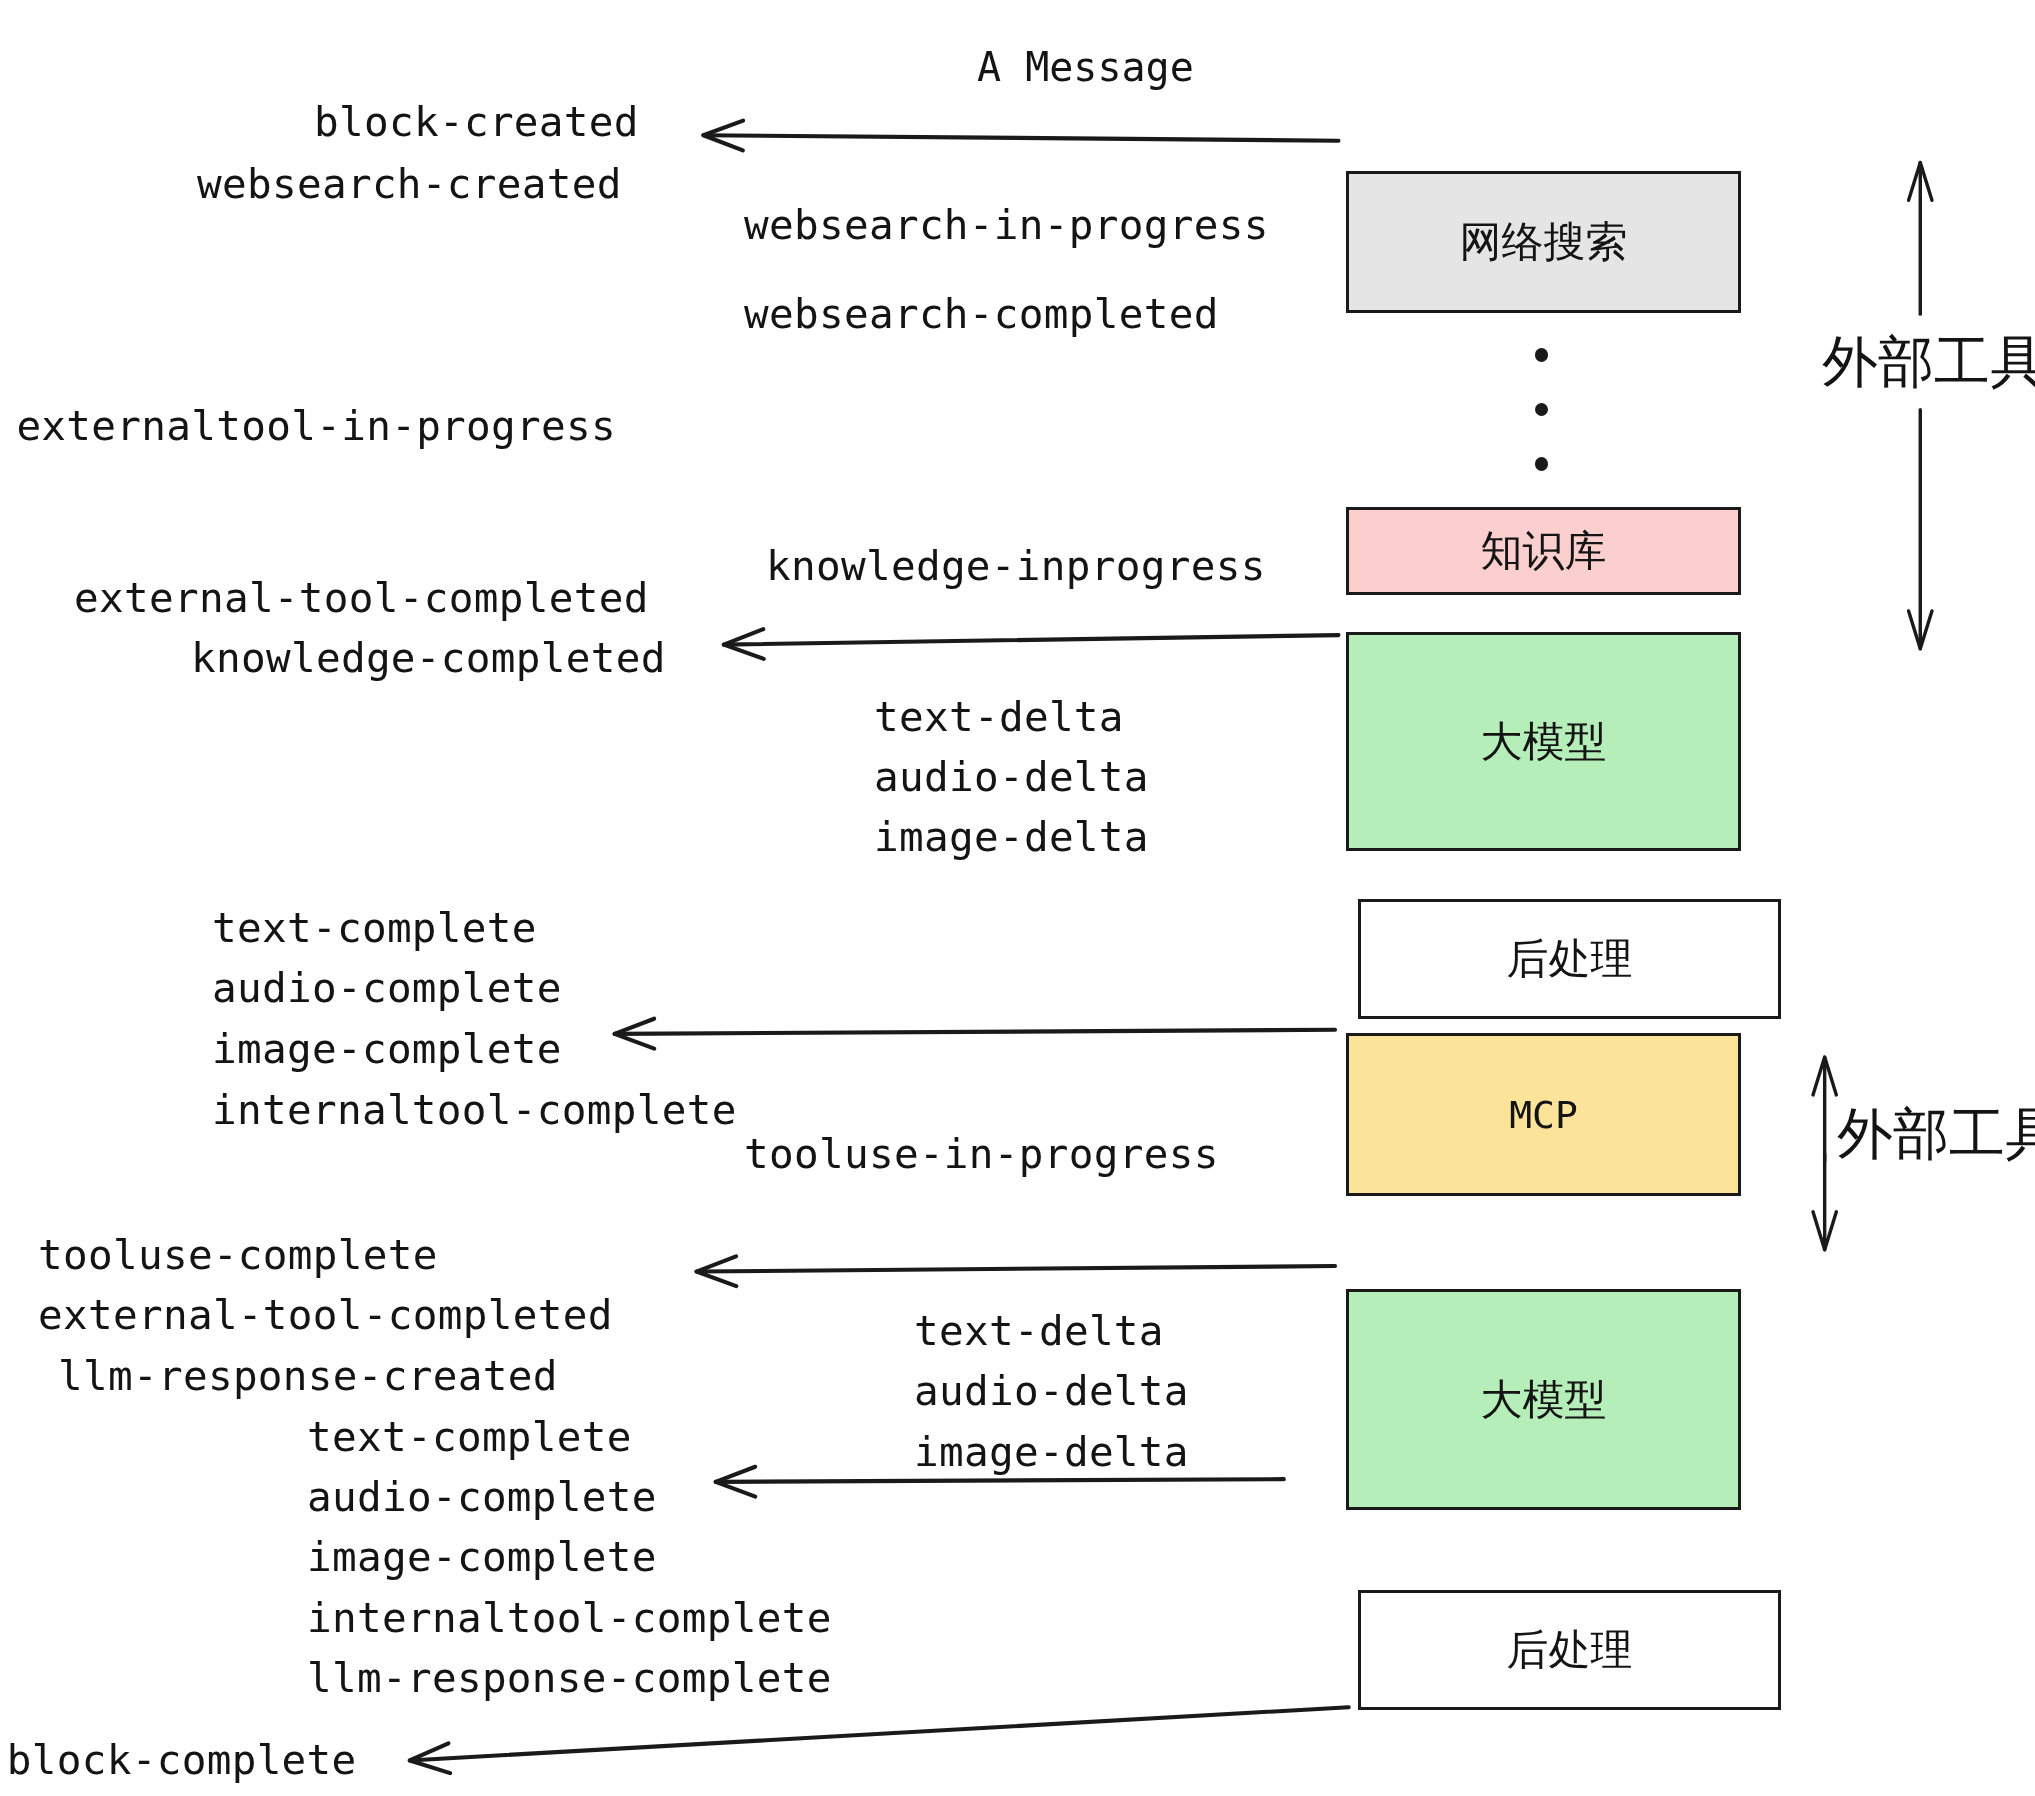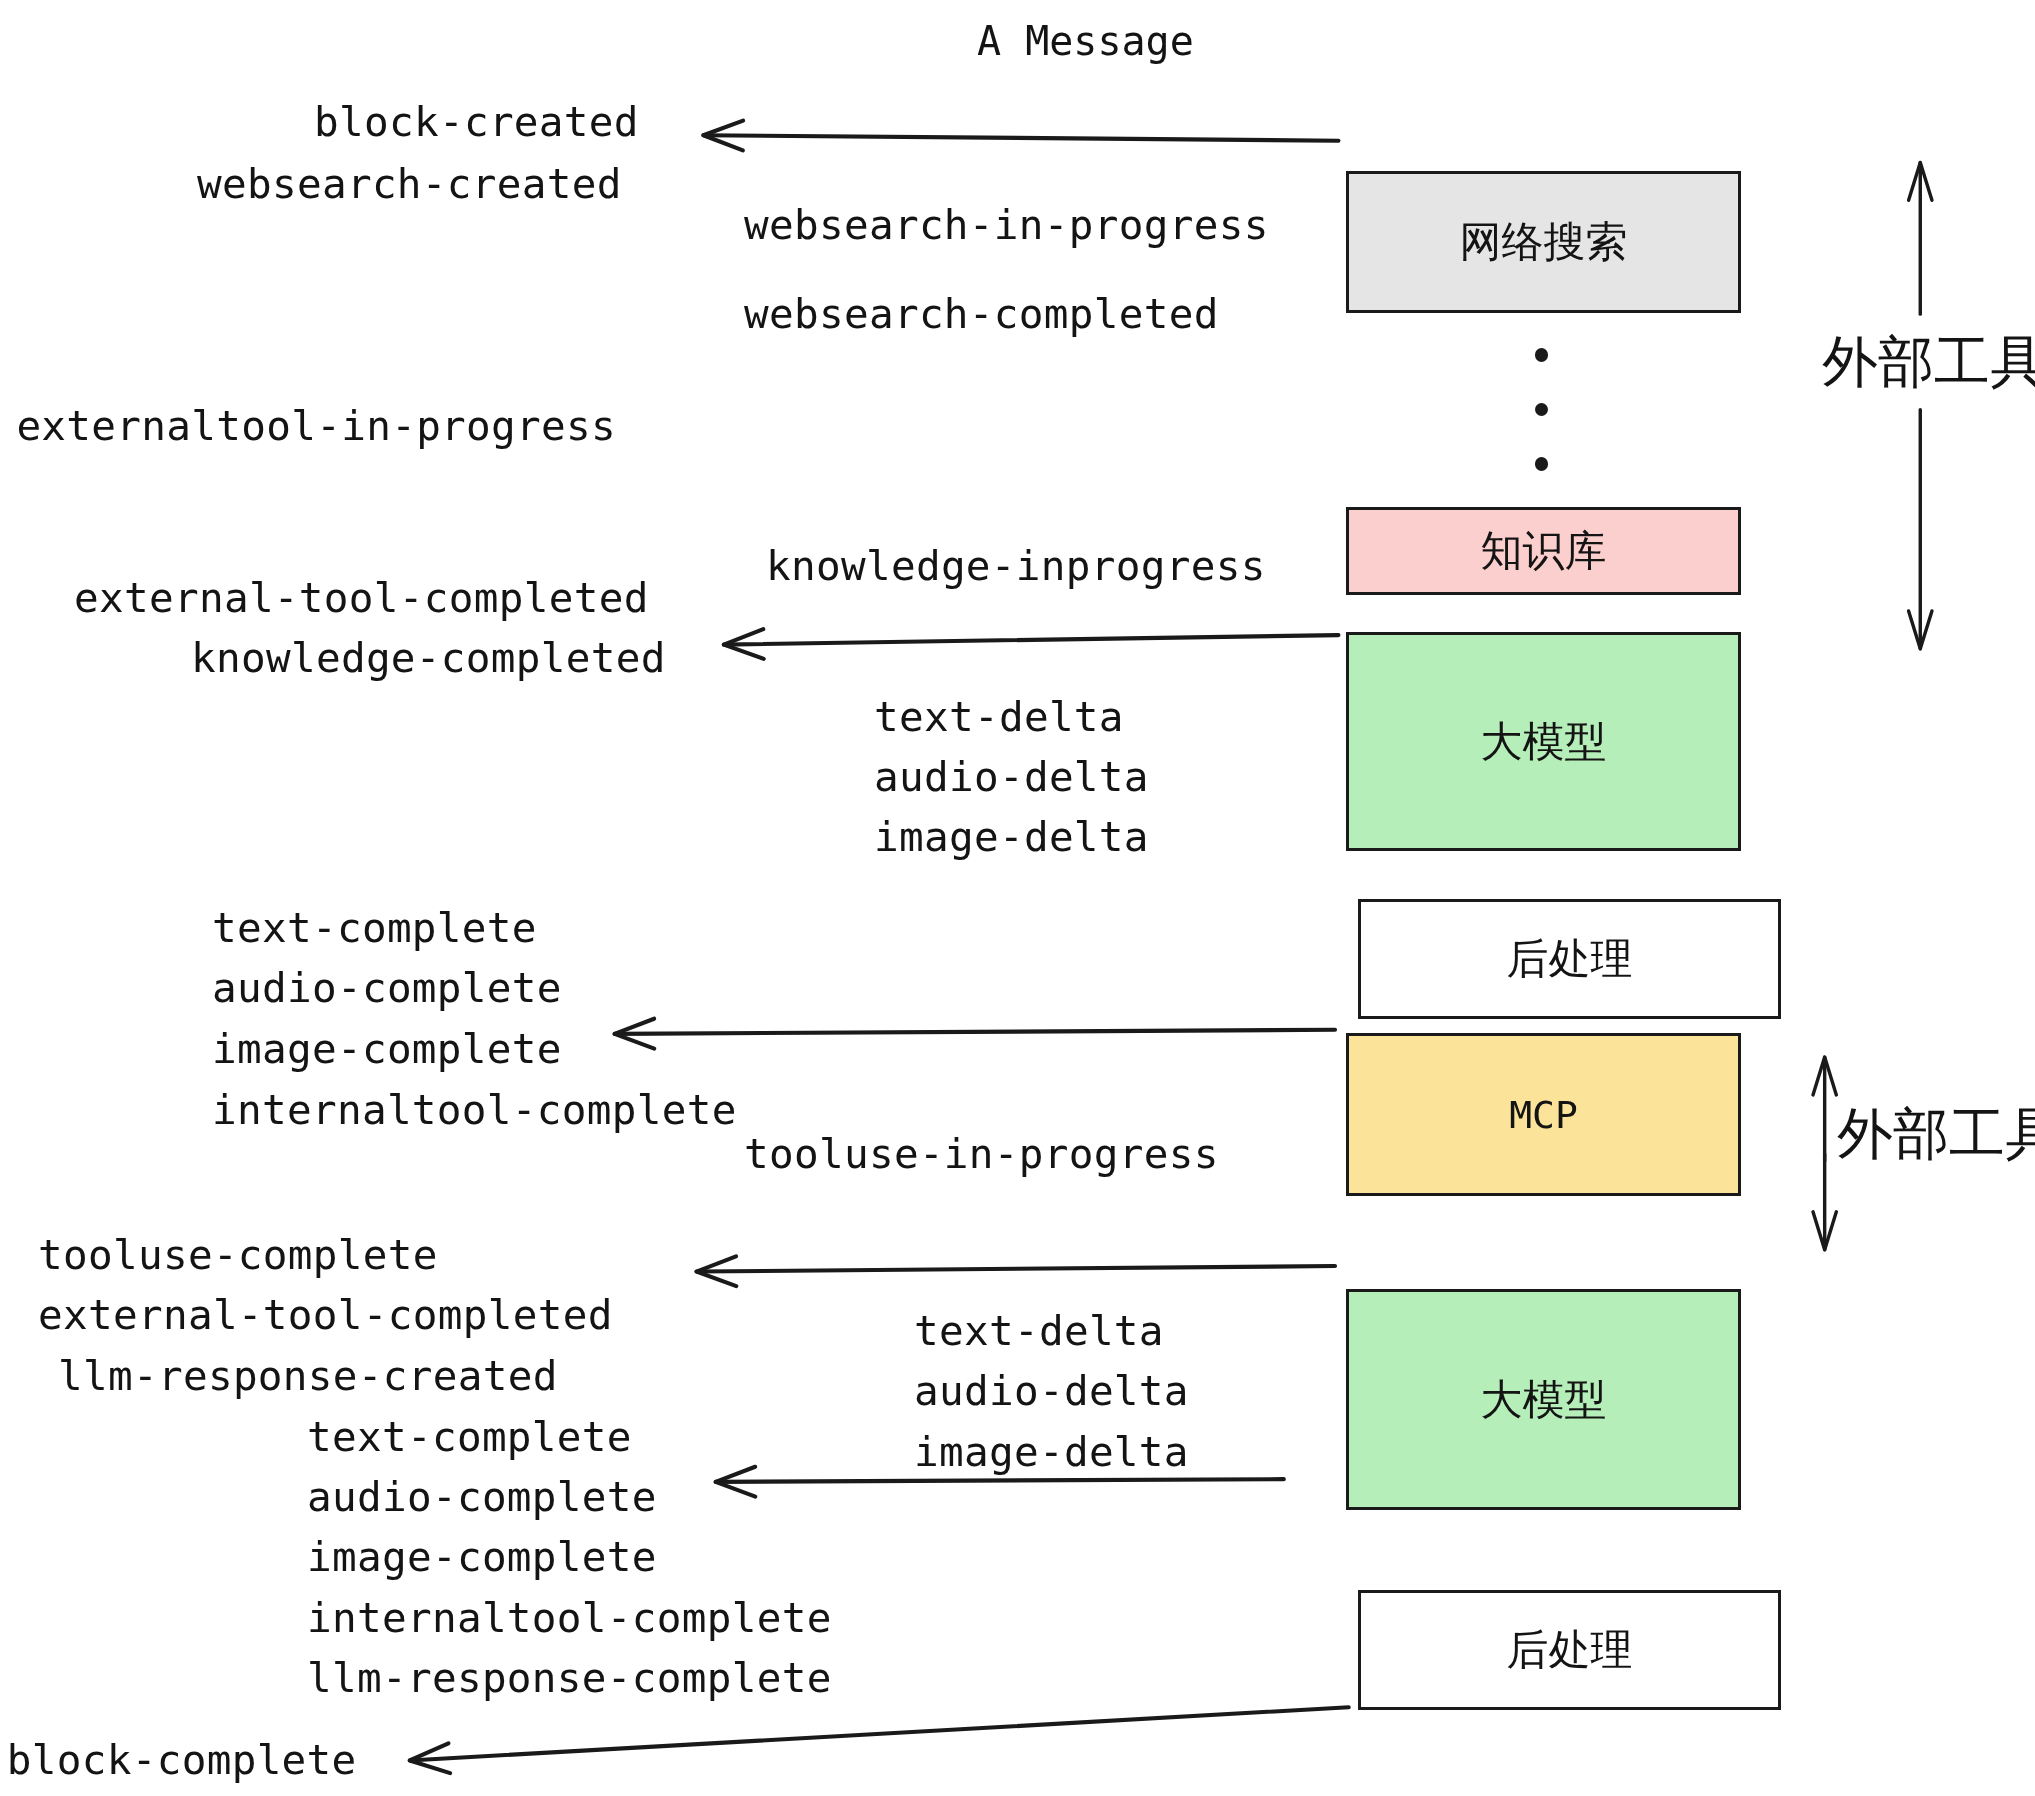--- a/index.html
+++ b/index.html
@@ -24,20 +24,21 @@
     letter-spacing:0.3px;
     color:#141414;
   }
   .title{
     position:absolute;
     white-space:pre;
     font-family:"DejaVu Sans Mono","Liberation Mono",monospace;
     font-size:40px;
     line-height:40px;
     color:#141414;
+    margin-top:26px;
   }
   .node{
     position:absolute;
     box-sizing:border-box;
     border:3.4px solid #1a1a1a;
     display:flex;
     align-items:center;
     justify-content:center;
     font-family:"DejaVu Sans","Liberation Sans",sans-serif;
     font-size:42px;

